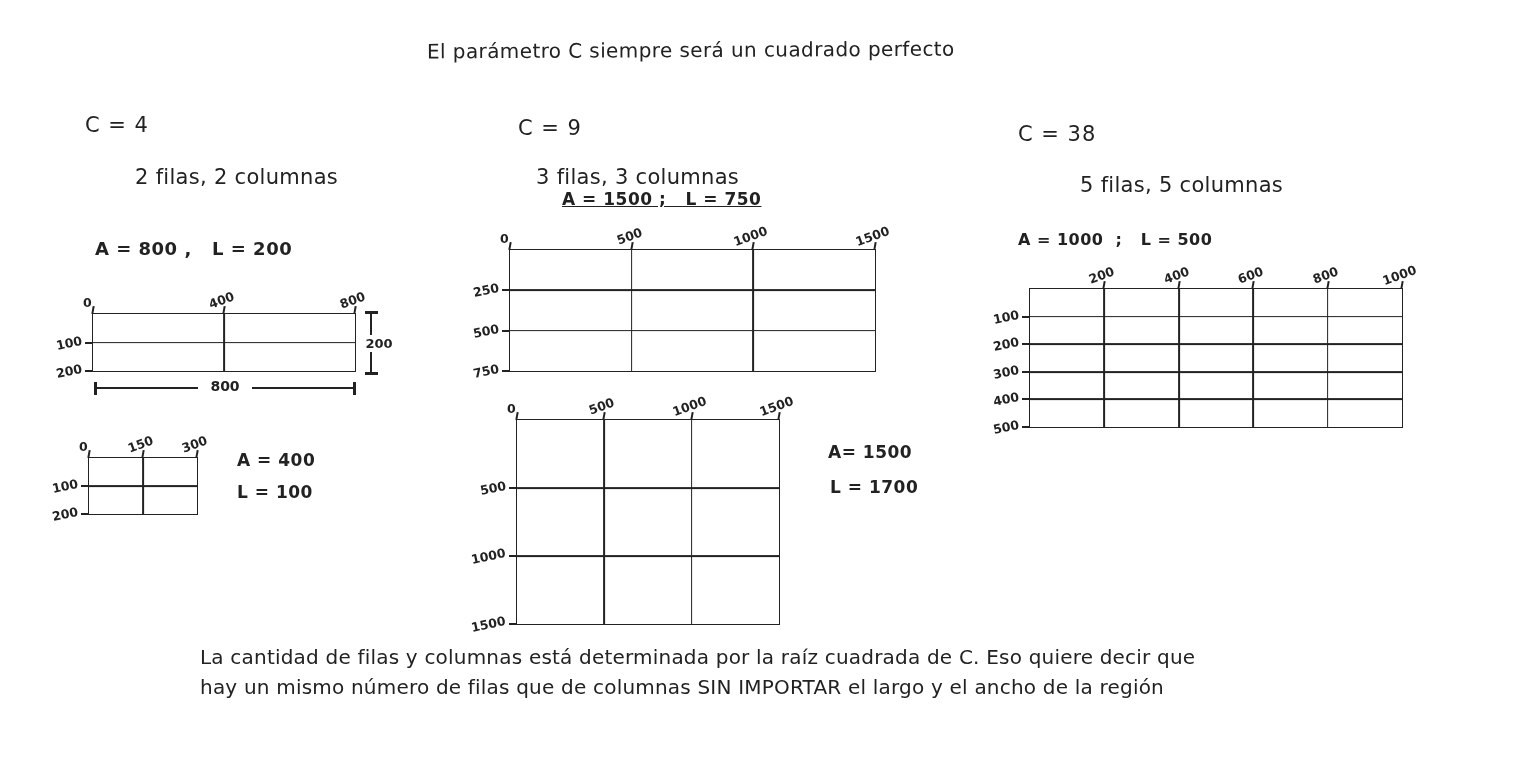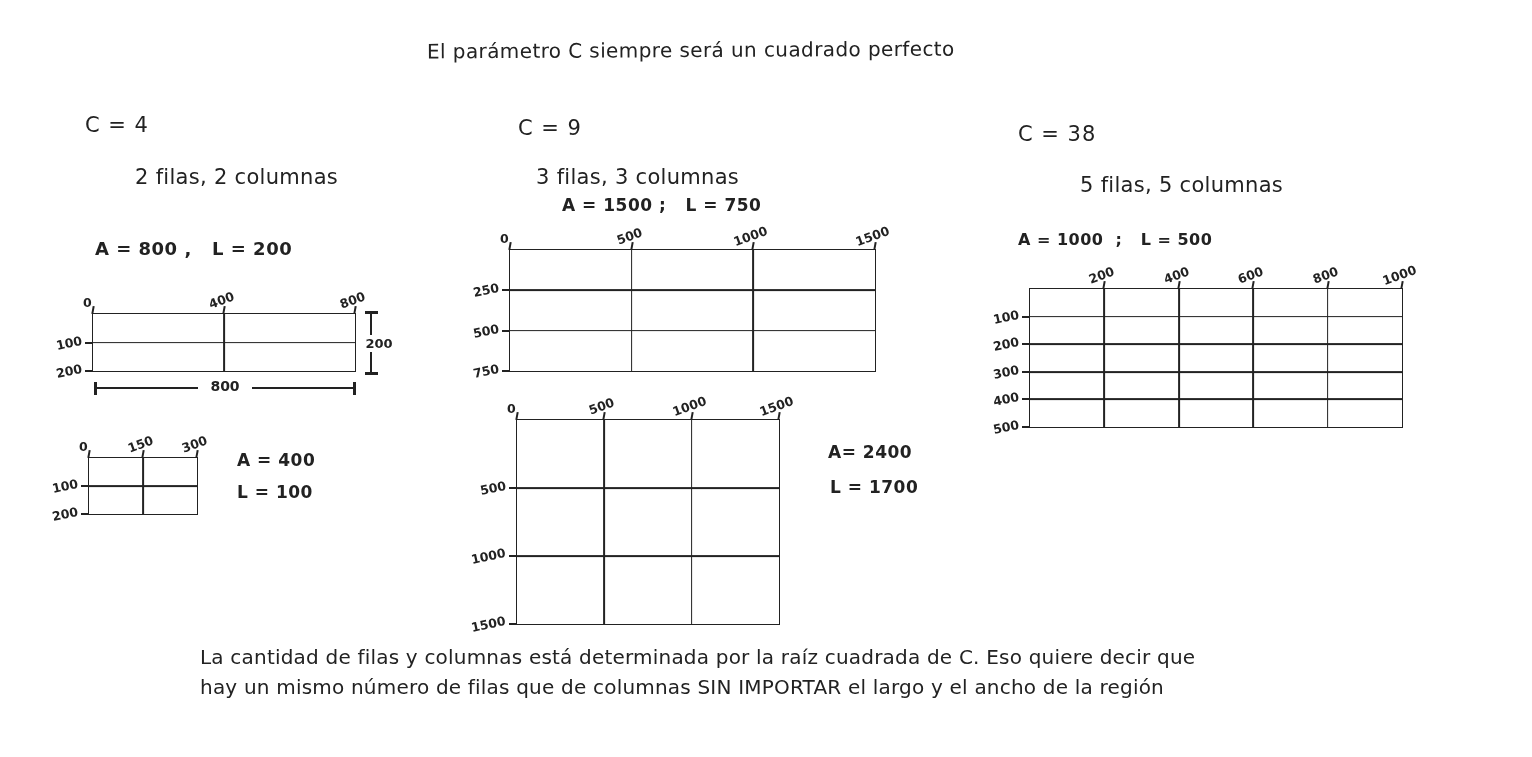--- a/index.html
+++ b/index.html
@@ -126,21 +126,21 @@
       <div class="ytick" style="top: 50%;">100</div>
       <div class="ymark" style="top: 50%;"></div>
       <div class="ytick" style="top: 100%;">200</div>
       <div class="ymark" style="top: 100%;"></div>
     </div>
   <div class="abs params-label" style="left:237px; top:450px;">A = 400</div>
   <div class="abs params-label" style="left:237px; top:482px;">L = 100</div>
 
   <div class="abs c-label" style="left:518px; top:116px;">C = 9</div>
   <div class="abs dims-label" style="left:536px; top:165px;">3 filas, 3 columnas</div>
-  <div class="abs params-label" style="left:562px; top:195px;">A = 1500 ;&nbsp;&nbsp; L = 750</div>
+  <div class="abs params-label" style="left:562px; top:189px;text-decoration:underline;">A = 1500 ;&nbsp;&nbsp; L = 750</div>
 
   <div class="grid" style="left:509px; top:249px; width:367px; height:123px;">
       <div class="gline-v" style="left: 33.3333%;"></div>
       <div class="gline-v" style="left: 66.6667%;"></div>
       <div class="gline-h" style="top: 33.3333%;"></div>
       <div class="gline-h" style="top: 66.6667%;"></div>
       <div class="xtick zero" style="left: 0%;">0</div>
       <div class="xmark" style="left: 0%;"></div>
       <div class="xtick" style="left: 33.3333%;">500</div>
       <div class="xmark" style="left: 33.3333%;"></div>
@@ -169,21 +169,21 @@
       <div class="xmark" style="left: 66.6667%;"></div>
       <div class="xtick" style="left: 100%;">1500</div>
       <div class="xmark" style="left: 100%;"></div>
       <div class="ytick" style="top: 33.3333%;">500</div>
       <div class="ymark" style="top: 33.3333%;"></div>
       <div class="ytick" style="top: 66.6667%;">1000</div>
       <div class="ymark" style="top: 66.6667%;"></div>
       <div class="ytick" style="top: 100%;">1500</div>
       <div class="ymark" style="top: 100%;"></div>
     </div>
-  <div class="abs params-label" style="left:828px; top:442px;">A= 2400</div>
+  <div class="abs params-label" style="left:828px; top:442px;">A= 1500</div>
   <div class="abs params-label" style="left:830px; top:477px;">L = 1700</div>
 
   <div class="abs c-label" style="left:1018px; top:122px;">C = 38</div>
   <div class="abs dims-label" style="left:1080px; top:173px;">5 filas, 5 columnas</div>
   <div class="abs params-label" style="left:1018px; top:230px; font-size:16px;">A = 1000&nbsp; ;&nbsp;&nbsp; L = 500</div>
 
   <div class="grid" style="left:1029px; top:288px; width:374px; height:140px;">
       <div class="gline-v" style="left: 20%;"></div>
       <div class="gline-v" style="left: 40%;"></div>
       <div class="gline-v" style="left: 60%;"></div>

